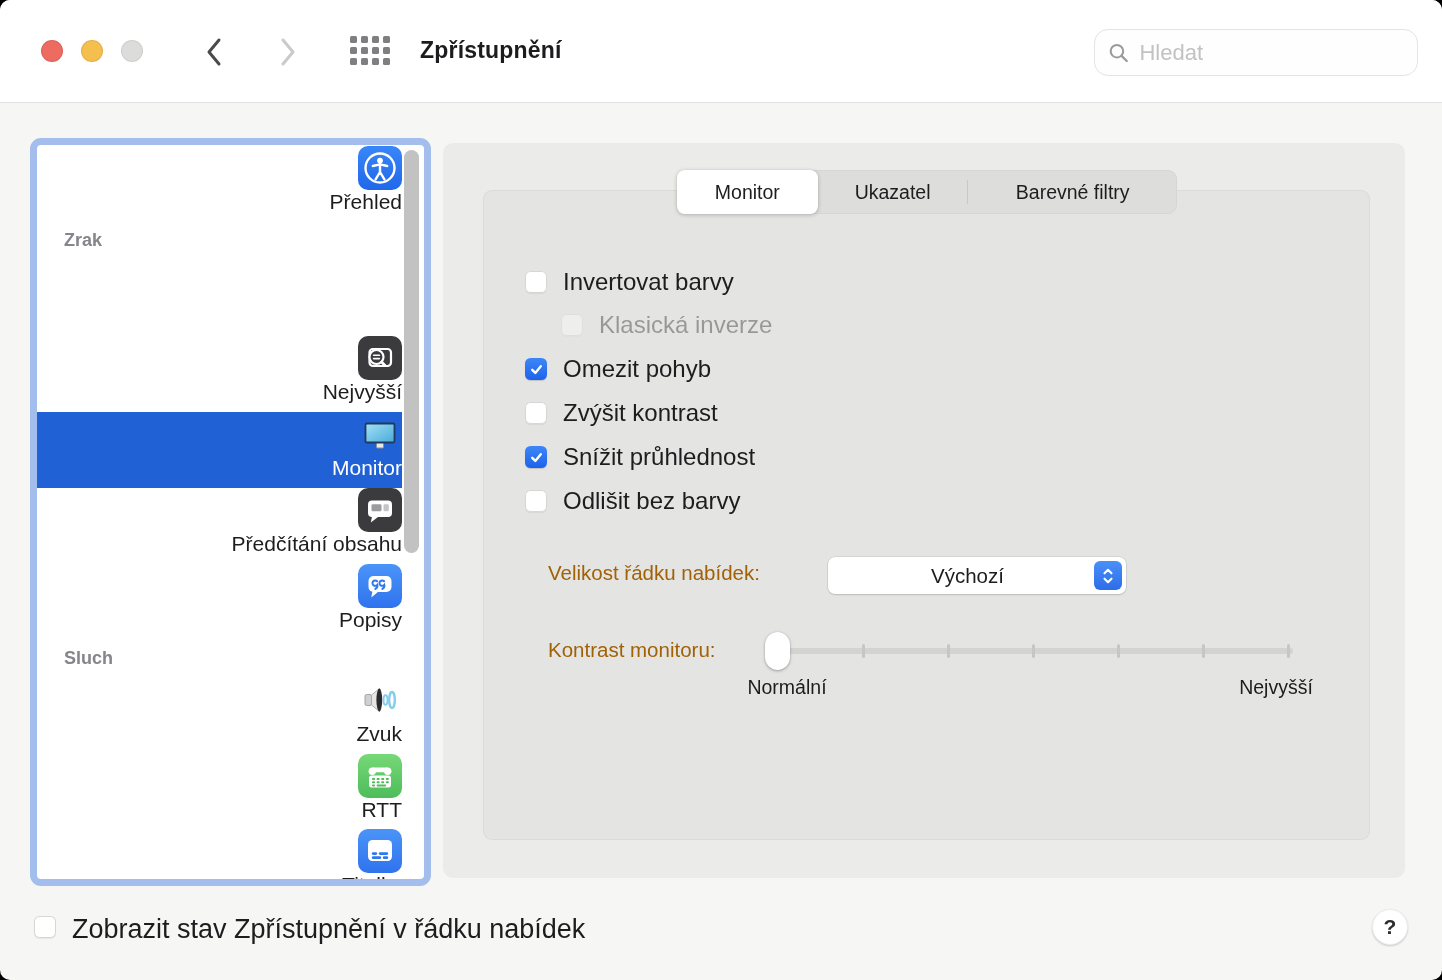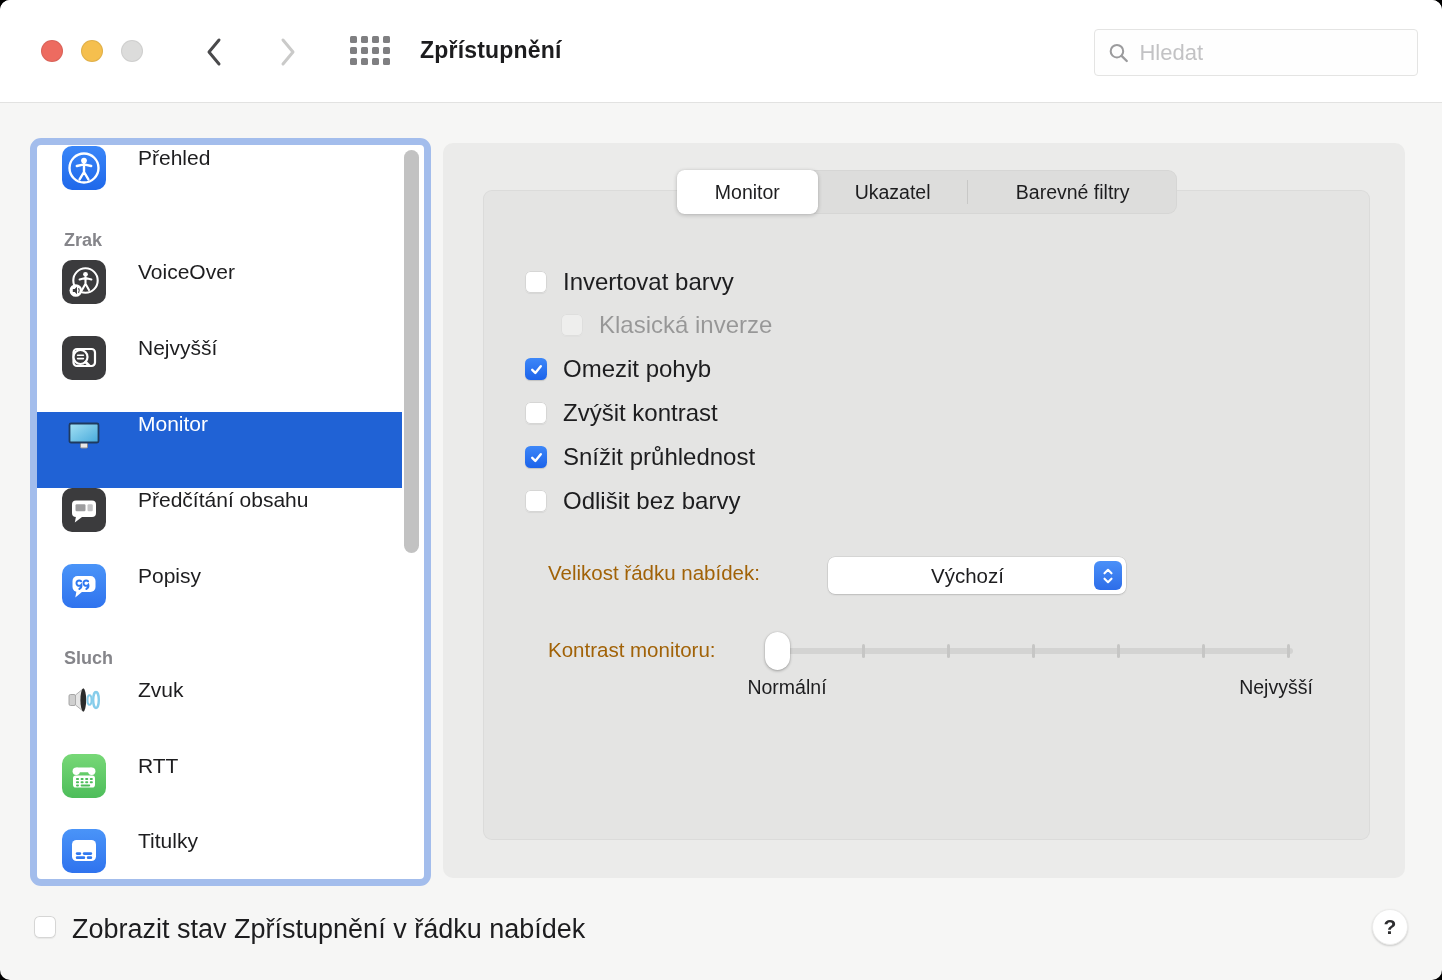--- a/index.html
+++ b/index.html
@@ -10,28 +10,28 @@
   .titlebar { position:absolute; left:0; top:0; width:1442px; height:103px; background:#ffffff; border-bottom:1px solid #e2e2e1; }
   .tl { position:absolute; top:40px; width:22px; height:22px; border-radius:50%; }
   .tl.red    { left:41px;  background:#ed6b60; border:1px solid rgba(0,0,0,.08); }
   .tl.yellow { left:81px;  background:#f5bf4e; border:1px solid rgba(0,0,0,.08); }
   .tl.gray   { left:121px; background:#dcdcdb; border:1px solid rgba(0,0,0,.06); }
   .navbtn { position:absolute; top:33px; width:36px; height:38px; display:flex; align-items:center; justify-content:center; background:none; border:none; }
   .navbtn.back { left:196px; } .navbtn.fwd { left:270px; }
   .gridbtn { position:absolute; left:350px; top:36px; width:40px; height:29px; display:grid; grid-template-columns:repeat(4,7px); grid-template-rows:repeat(3,7px); gap:4px; background:none; border:none; }
   .gridbtn i { background:#7f7f81; border-radius:1.5px; }
   .wtitle { position:absolute; left:420px; top:37px; font-size:23px; font-weight:700; color:#1c1c1e; letter-spacing:.2px; }
-  .search { position:absolute; left:1094px; top:29px; width:324px; height:47px; background:#fefefe; border:1px solid #e4e4e3; border-radius:4px; display:flex; align-items:center; padding:0 13px; }
+  .search { position:absolute; left:1094px; top:29px; width:324px; height:47px; background:#fefefe; border:1px solid #e4e4e3; border-radius:14px; display:flex; align-items:center; padding:0 13px; }
   .search input { border:none; outline:none; background:transparent; font-size:22px; color:#1c1c1e; width:100%; margin-left:10px; font-family:inherit; }
   .search input::placeholder { color:#c2c2c4; }
 
   
   .sidebar { position:absolute; left:30px; top:138px; width:401px; height:748px; background:#ffffff; border:7px solid #a3bdec; border-radius:11px; overflow:hidden; }
   .sb-inner { position:relative; width:387px; height:734px; }
-  .sb-row { position:absolute; left:0; right:22px; height:76px; display:flex; align-items:flex-start; }
+  .sb-row { position:absolute; left:0; right:22px; height:76px; display:flex; align-items:flex-end;flex-direction:column; }
   .sb-row .ic { width:44px; height:44px; margin-left:25px; flex:0 0 44px; }
   .sb-row .lbl { margin-left:32px; font-size:21px; color:#1d1d1f; white-space:nowrap; }
   .sb-row.sel { background:#2062d5; }
   .sb-row.sel .lbl { color:#ffffff; }
   .sb-head { position:absolute; left:27px; height:28px; display:flex; align-items:center; font-size:18px; font-weight:600; color:#85858a; }
   .sb-scroll { position:absolute; left:367px; top:5px; width:15px; height:403px; background:#c2c2c2; border-radius:7.5px; }
 
   
   .main { position:absolute; left:443px; top:143px; width:962px; height:735px; background:#ebebea; border-radius:10px; }
   .pane { position:absolute; left:40px; top:47px; width:887px; height:650px; background:#e4e4e3; border:1px solid rgba(0,0,0,.04); border-radius:9px; }
@@ -126,32 +126,20 @@
           <rect width="44" height="44" rx="10" fill="url(#gAcc)"></rect>
           <circle cx="22" cy="22" r="14.5" fill="none" stroke="#fff" stroke-width="2.4"></circle>
           <circle cx="22" cy="14.6" r="2.9" fill="#fff"></circle>
           <path d="M22 18 V26 M14.8 20 L22 18.3 L29.2 20 M22 26 L17.6 33.4 M22 26 L26.4 33.4" fill="none" stroke="#fff" stroke-width="2.4" stroke-linecap="round" stroke-linejoin="round"></path>
         </svg>
         <span class="lbl">Přehled</span>
       </div>
 
       <div class="sb-head" style="top:81px">Zrak</div>
 
-      <div class="sb-row" style="top:115px">
-        <svg class="ic" viewBox="0 0 44 44">
-          <rect width="44" height="44" rx="10" fill="#3b3b3d"></rect>
-          <circle cx="23.5" cy="20.5" r="12.2" fill="none" stroke="#fff" stroke-width="2.1"></circle>
-          <circle cx="23.5" cy="14.3" r="2.4" fill="#fff"></circle>
-          <path d="M23.5 17 V23.8 M17.6 19.4 L23.5 18 L29.4 19.4 M23.5 23.8 L20 30 M23.5 23.8 L27 30" fill="none" stroke="#fff" stroke-width="2.1" stroke-linecap="round" stroke-linejoin="round"></path>
-          <circle cx="13.8" cy="30.5" r="6.3" fill="#fff"></circle>
-          <path d="M10.8 28.9 h1.9 l2.3-2.1 v7.4 l-2.3-2.1 h-1.9 Z" fill="#3b3b3d"></path>
-          <path d="M16.7 28.6 a3.4 3.4 0 0 1 0 3.8" fill="none" stroke="#3b3b3d" stroke-width="1.1" stroke-linecap="round"></path>
-        </svg>
-        <span class="lbl">VoiceOver</span>
-      </div>
 
       <div class="sb-row" style="top:191px">
         <svg class="ic" viewBox="0 0 44 44">
           <rect width="44" height="44" rx="10" fill="#3b3b3d"></rect>
           <rect x="11.5" y="13" width="21.5" height="17" rx="3.5" fill="none" stroke="#fff" stroke-width="2.2"></rect>
           <circle cx="18.5" cy="21" r="7" fill="#3b3b3d" stroke="#fff" stroke-width="2.2"></circle>
           <path d="M15.6 19.2 H21.4 M15.6 22.6 H21.4" stroke="#fff" stroke-width="1.6" stroke-linecap="round"></path>
           <path d="M23.6 26.1 L27 29.5" stroke="#fff" stroke-width="2.8" stroke-linecap="round"></path>
         </svg>
         <span class="lbl">Nejvyšší</span>

